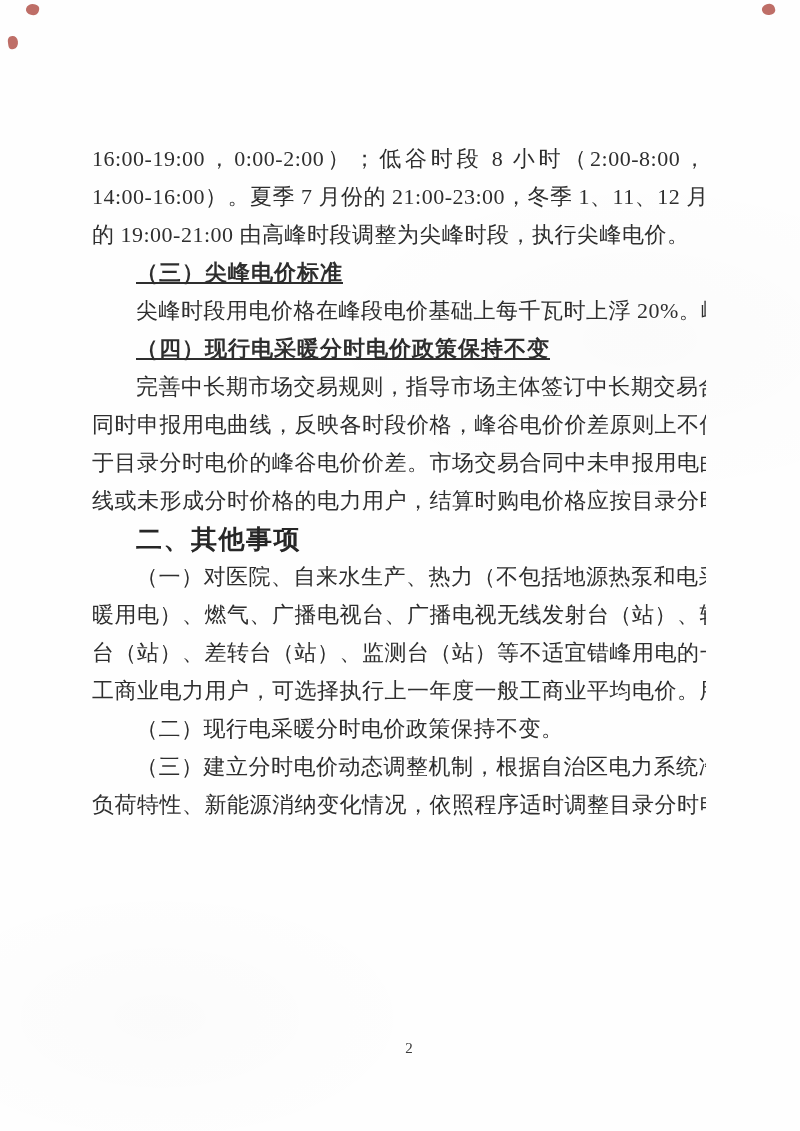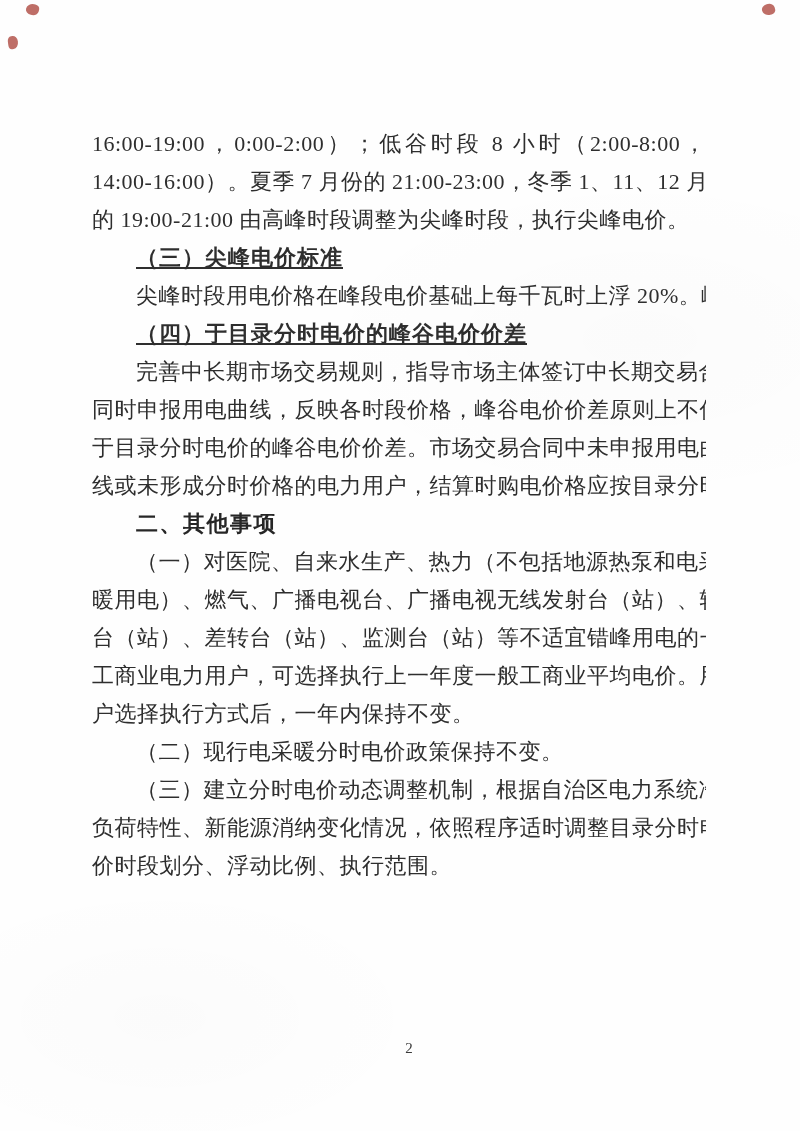--- a/index.html
+++ b/index.html
@@ -15,21 +15,21 @@
     position: absolute;
     inset: 0;
     background:
       radial-gradient(ellipse 400px 200px at 20% 90%, rgba(0,0,0,0.012), transparent 70%),
       radial-gradient(ellipse 500px 250px at 80% 30%, rgba(0,0,0,0.010), transparent 70%),
       #fefefe;
   }
   .body-text {
     position: absolute;
     left: 92px;
-    top: 125px;
+    top: 140px;
     width: 614px;
     font-size: 22px;
     line-height: 38px;
     letter-spacing: 0.5px;
   }
   .line {
     display: block;
     height: 38px;
     line-height: 38px;
     white-space: nowrap;
@@ -52,21 +52,21 @@
     letter-spacing: 1px;
     text-decoration: underline;
   }
   .heading-hei {
     display: block;
     height: 38px;
     line-height: 38px;
     padding-left: 44px;
     font-weight: bold;
     font-family: "Liberation Sans", "DejaVu Sans", sans-serif;
-    font-size: 22px;
+    font-size: 26px;
     white-space: nowrap;
     letter-spacing: 1.5px;
     color: #262626;
   }
   .page-footer {
     position: absolute;
     left: 0;
     right: 0;
     top: 1040px;
     text-align: center;
@@ -98,46 +98,44 @@
       <span class="line">14:00-16:00）。夏季 7 月份的 21:00-23:00，冬季 1、11、12 月份</span>
       <span class="line end">的 19:00-21:00 由高峰时段调整为尖峰时段，执行尖峰电价。</span>
     </div>
 
     <span class="heading-serif">（三）尖峰电价标准</span>
 
     <div>
       <span class="line ind">尖峰时段用电价格在峰段电价基础上每千瓦时上浮 20%。峰</span>
     </div>
 
-    <span class="heading-serif">（四）于目录分时电价的峰谷电价价差</span>
+    <span class="heading-serif">（四）现行电采暖分时电价政策保持不变</span>
 
     <div>
       <span class="line ind">完善中长期市场交易规则，指导市场主体签订中长期交易合</span>
       <span class="line">同时申报用电曲线，反映各时段价格，峰谷电价价差原则上不低</span>
       <span class="line">于目录分时电价的峰谷电价价差。市场交易合同中未申报用电曲</span>
       <span class="line">线或未形成分时价格的电力用户，结算时购电价格应按目录分时</span>
     </div>
 
     <span class="heading-hei">二、其他事项</span>
 
     <div>
       <span class="line ind">（一）对医院、自来水生产、热力（不包括地源热泵和电采</span>
       <span class="line">暖用电）、燃气、广播电视台、广播电视无线发射台（站）、转播</span>
       <span class="line">台（站）、差转台（站）、监测台（站）等不适宜错峰用电的一般</span>
       <span class="line">工商业电力用户，可选择执行上一年度一般工商业平均电价。用</span>
-      <span class="line end">户选择执行方式后，一年内保持不变。</span>
     </div>
 
     <div>
       <span class="line end ind">（二）现行电采暖分时电价政策保持不变。</span>
     </div>
 
     <div>
       <span class="line ind">（三）建立分时电价动态调整机制，根据自治区电力系统净</span>
       <span class="line">负荷特性、新能源消纳变化情况，依照程序适时调整目录分时电</span>
-      <span class="line end">价时段划分、浮动比例、执行范围。</span>
     </div>
 
   </div>
 
   <div class="page-footer">2</div>
 
 </div>
 
 </body></html>

